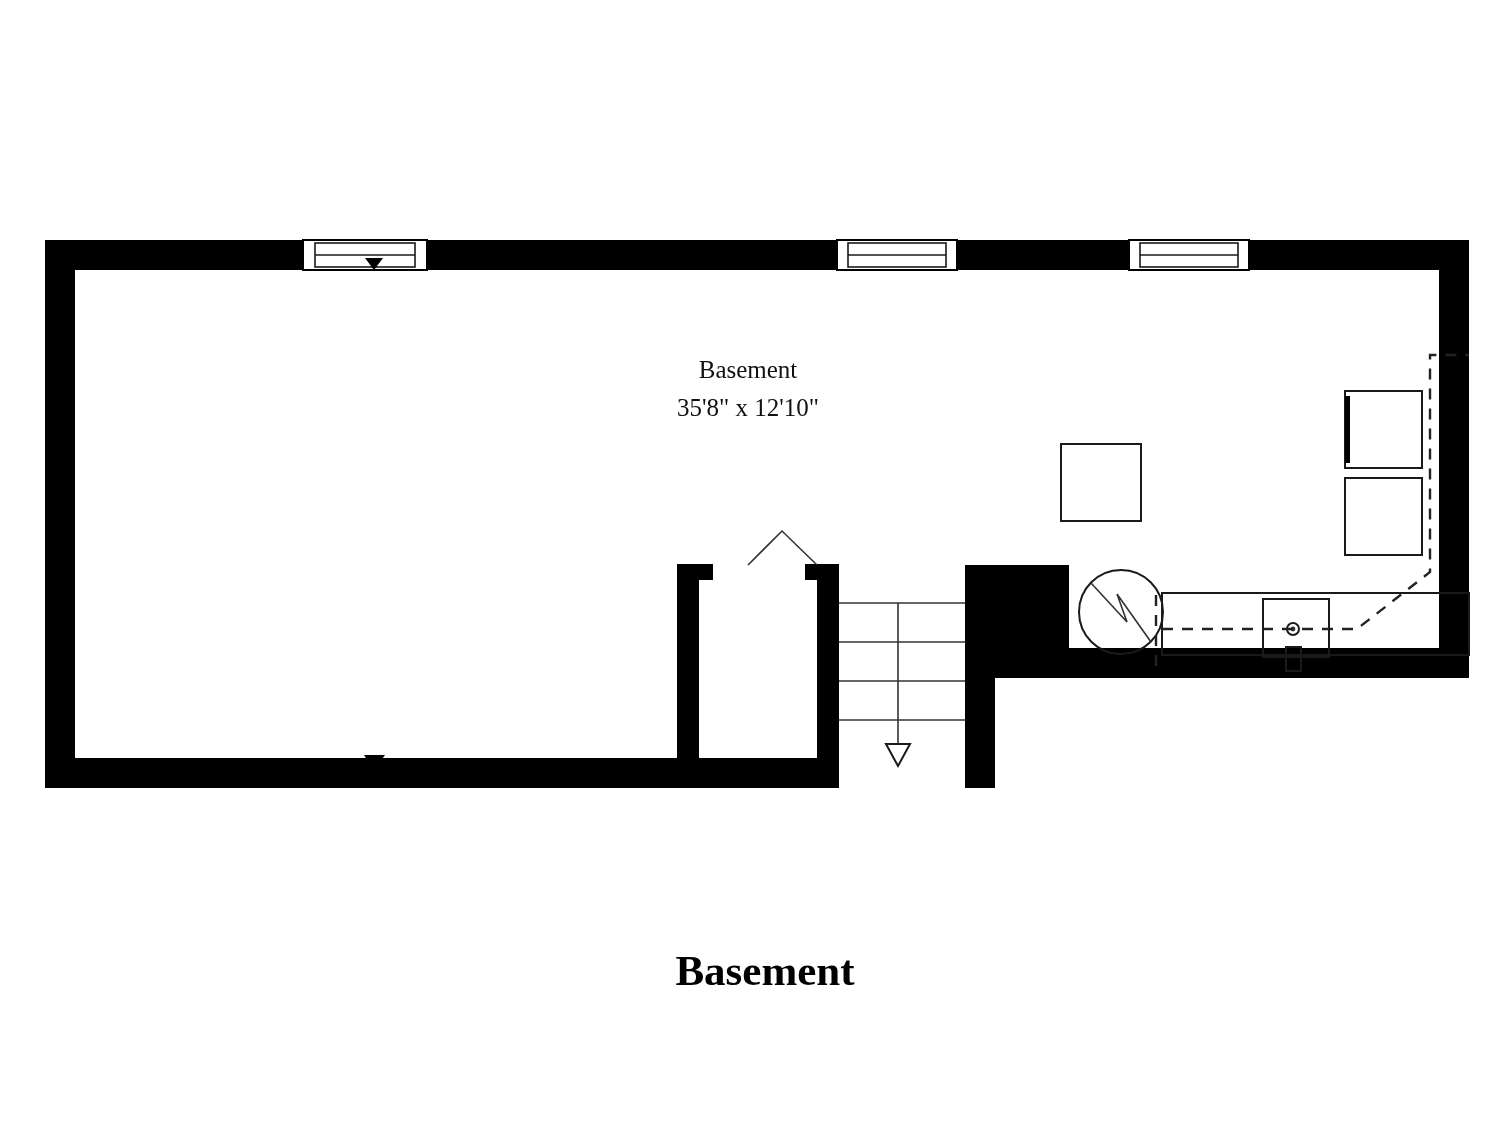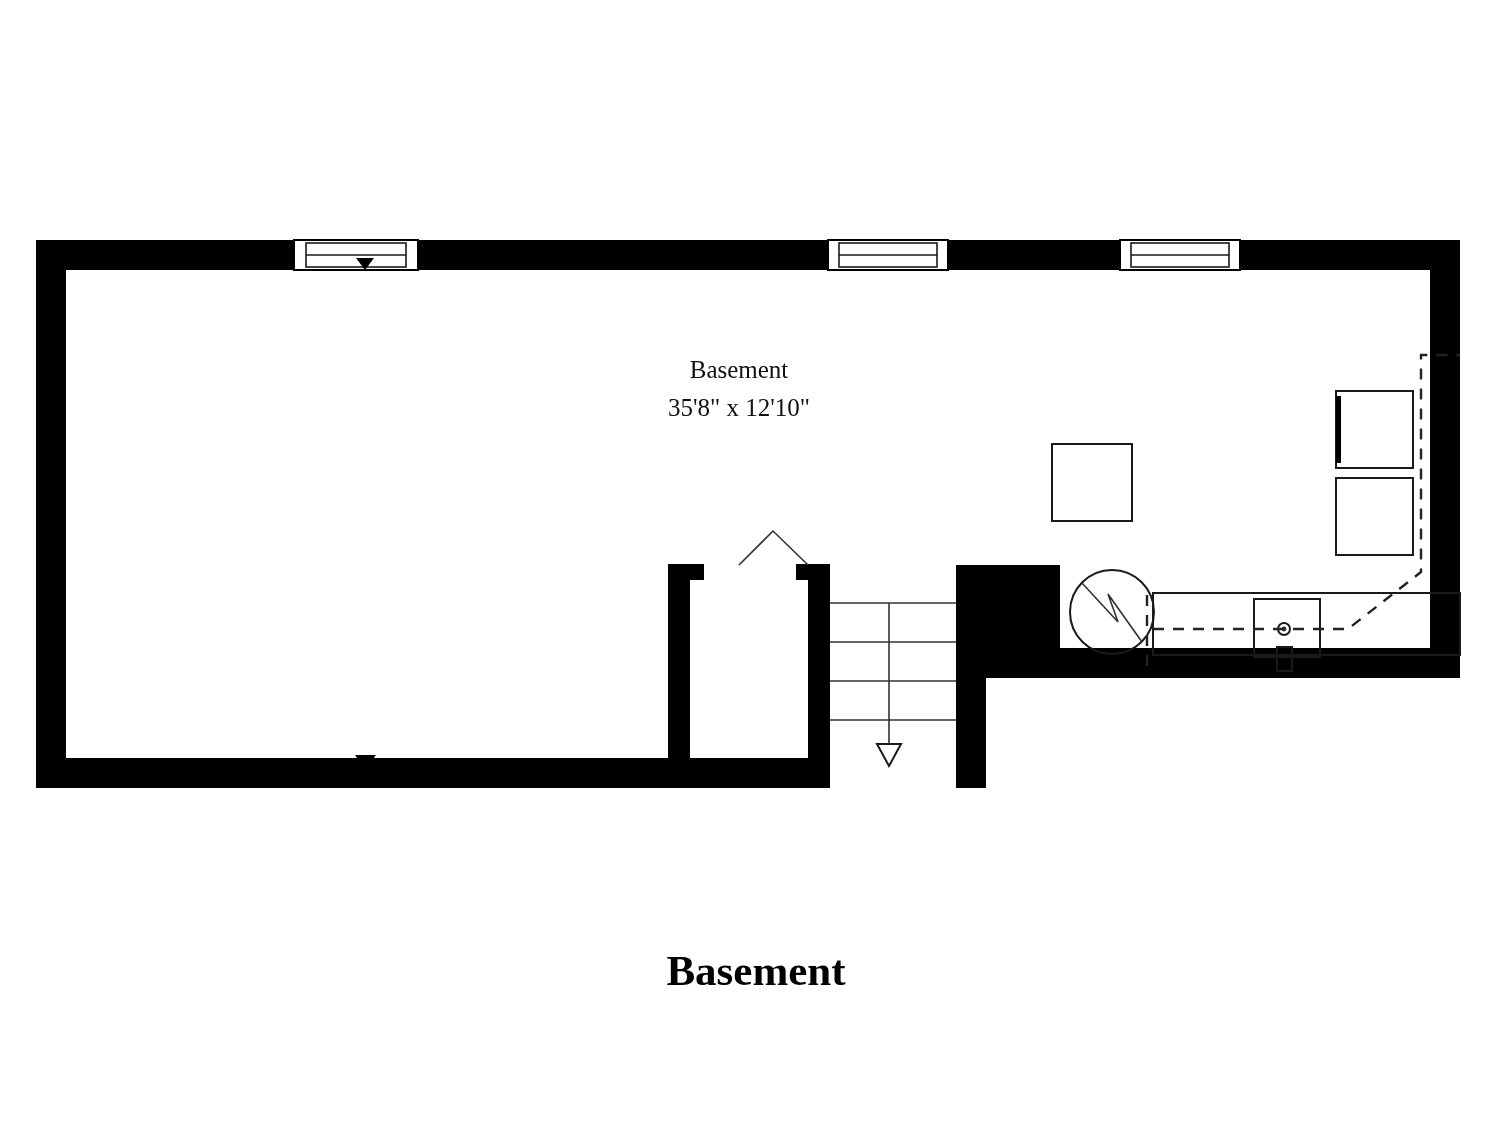--- a/index.html
+++ b/index.html
@@ -9,21 +9,21 @@
   }
   body {
     width: 1500px;
     height: 1125px;
     font-family: "Liberation Serif", serif;
     overflow: hidden;
     position: relative;
   }
   #plan-root {
     position: absolute;
-    left: 8px; top: 0;
+    left: 17px; top: 0;
     width: 1302px;
     height: 1125px;
   }
   svg#floorplan {
     display: block;
     width: 1500px;
     height: 1125px;
   }
   .wall { fill: #000000; }
   .thin { fill: none; stroke: #1a1a1a; stroke-width: 2; }

